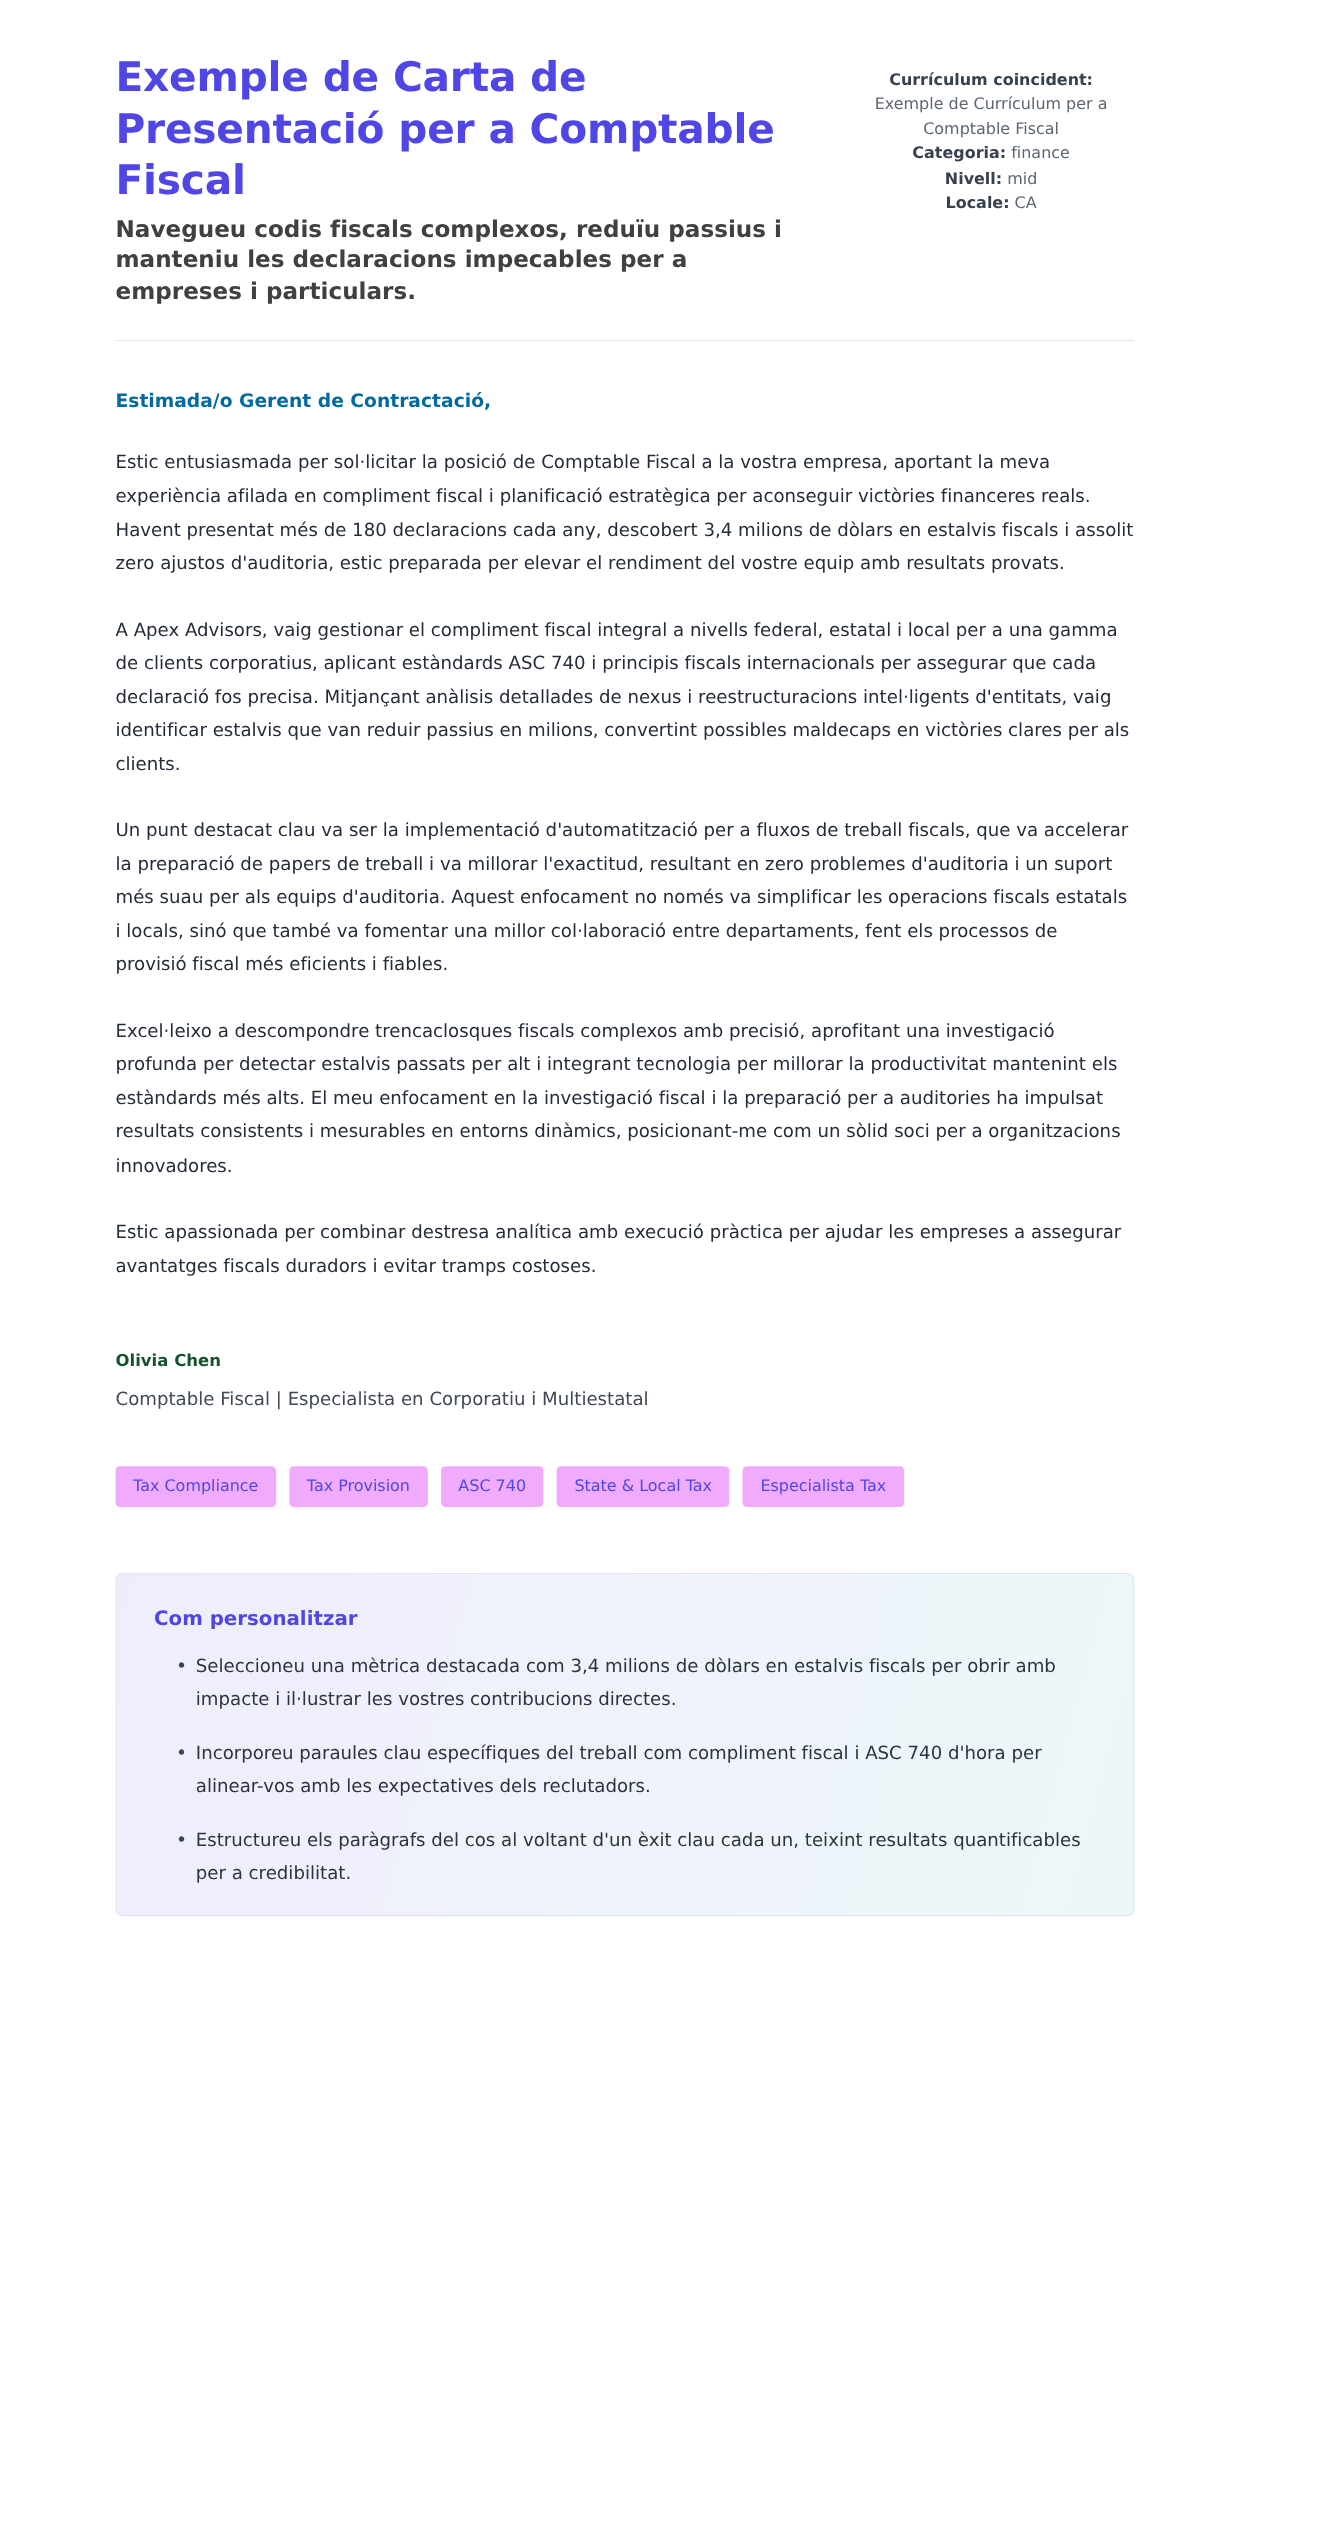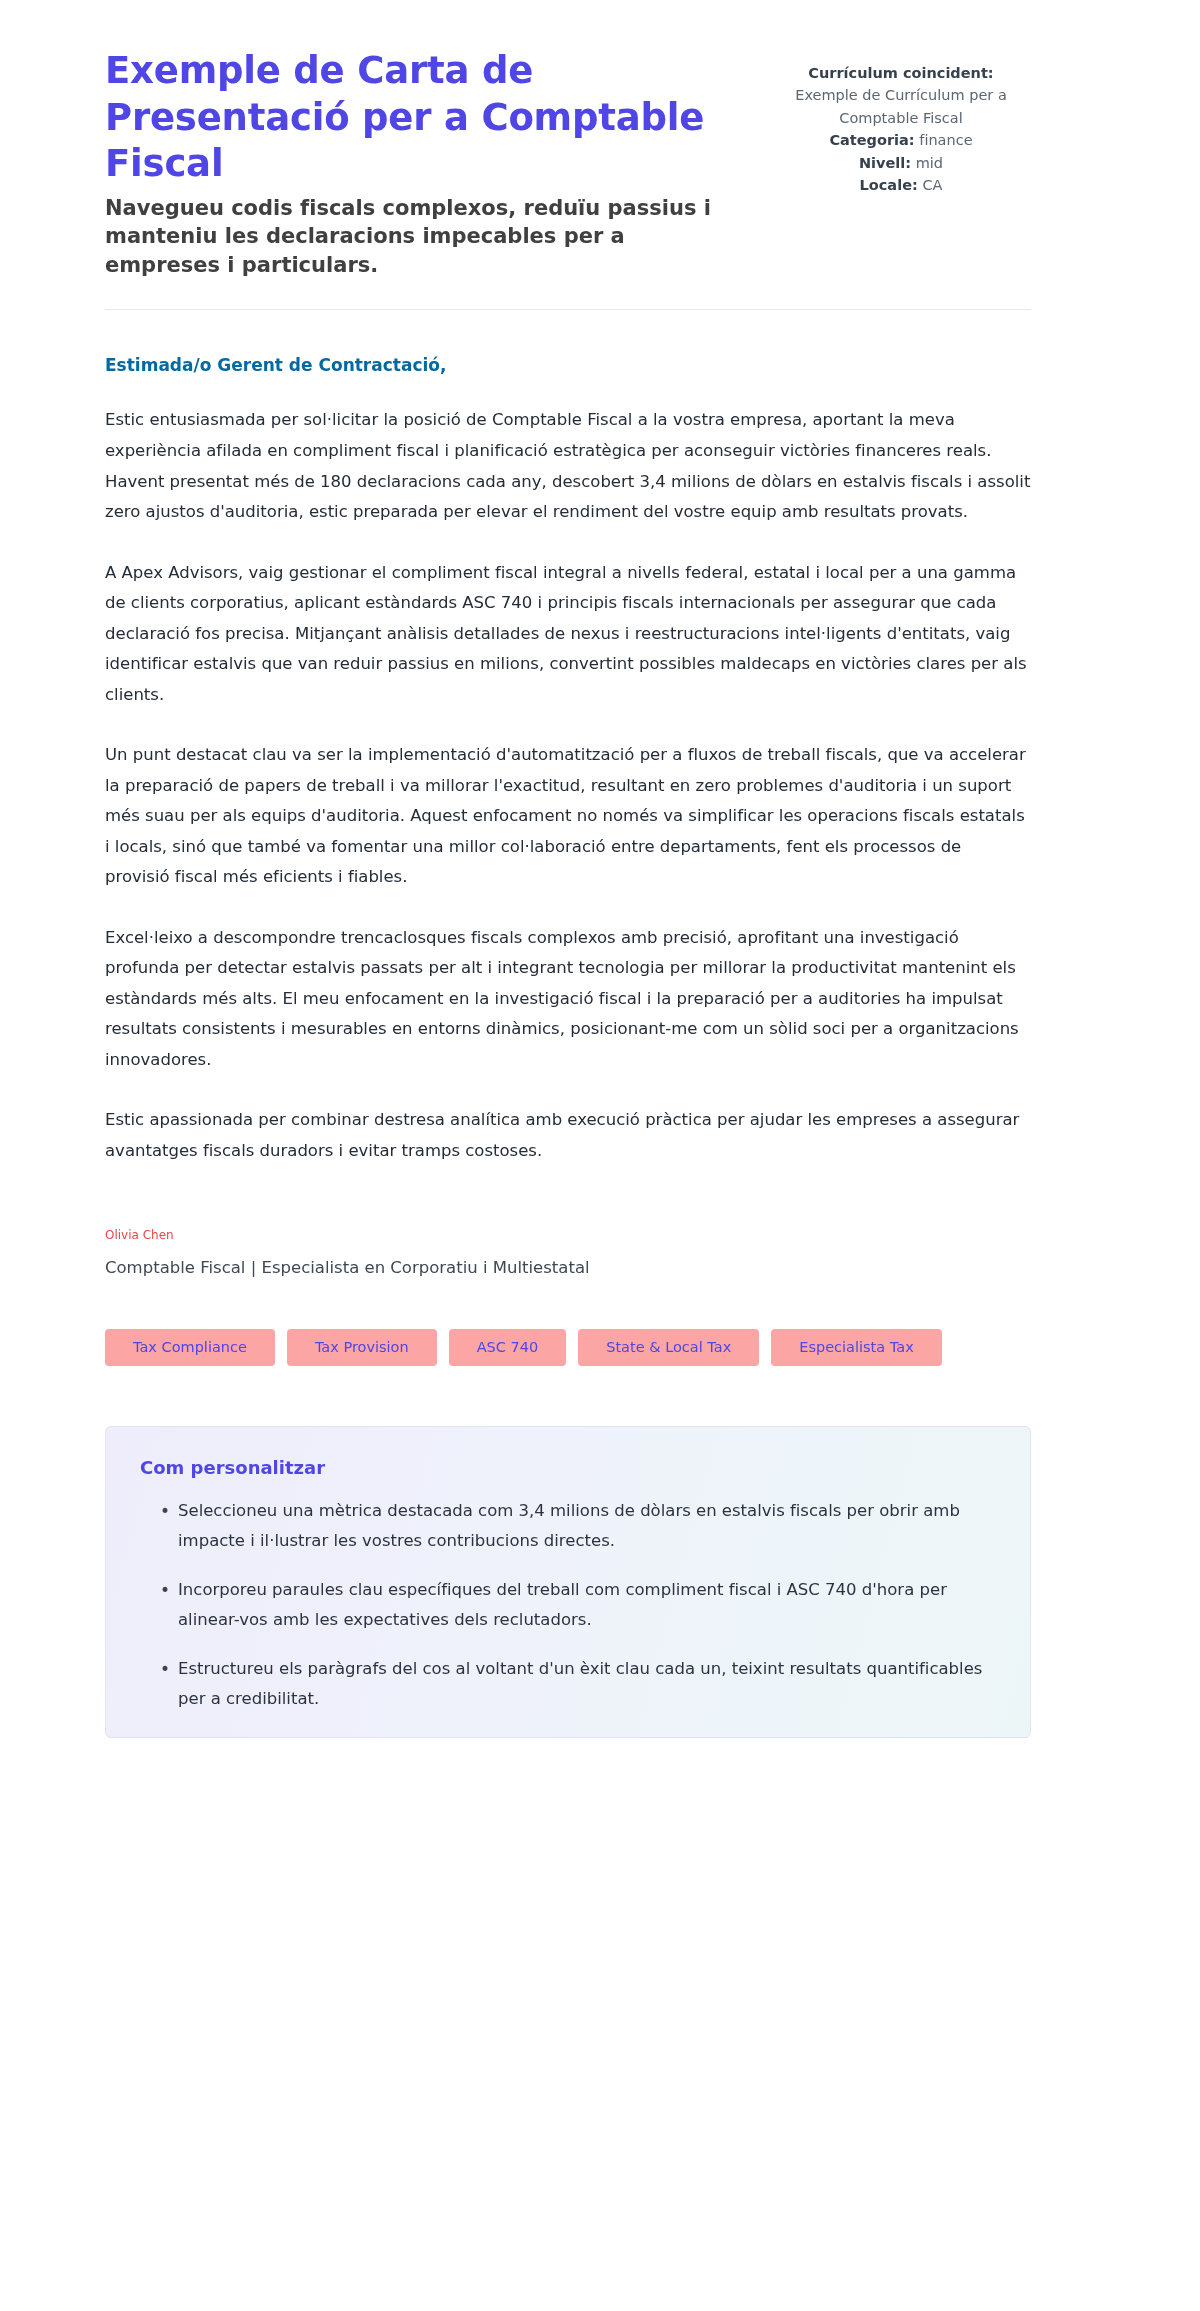--- a/index.html
+++ b/index.html
@@ -83,44 +83,44 @@
     font-size: 16.5px;
     line-height: 1.85;
     color: #242c38;
     margin: 0 0 30px 0;
     max-width: 975px;
   }
 
   
   .sig { padding-top: 32px; }
   .sig-name {
-    font-size: 12px;
-    font-weight: 400;
-    color: #ef4444;
+    font-size: 15px;
+    font-weight: 700;
+    color: #14532d;
     margin: 0 0 16px 0;
   }
   .sig-role {
     font-size: 16.5px;
     color: #3f4855;
     margin: 0;
   }
 
   
   .tags {
     display: flex;
     flex-wrap: wrap;
     gap: 12px;
     padding-top: 52px;
   }
   .tag {
-    background: #fca5a5;
+    background: #f0abfc;
     color: #4f46e5;
     font-size: 14.5px;
     line-height: 1;
-    padding: 11px 28px;
+    padding: 11px 16px;
     border-radius: 4px;
     white-space: nowrap;
   }
 
   
   .callout {
     margin-top: 60px;
     border: 1px solid #dfe3f5;
     border-radius: 6px;
     background: linear-gradient(105deg, #efedfb 0%, #eff1fb 38%, #eef5fa 72%, #edf6f7 100%);

